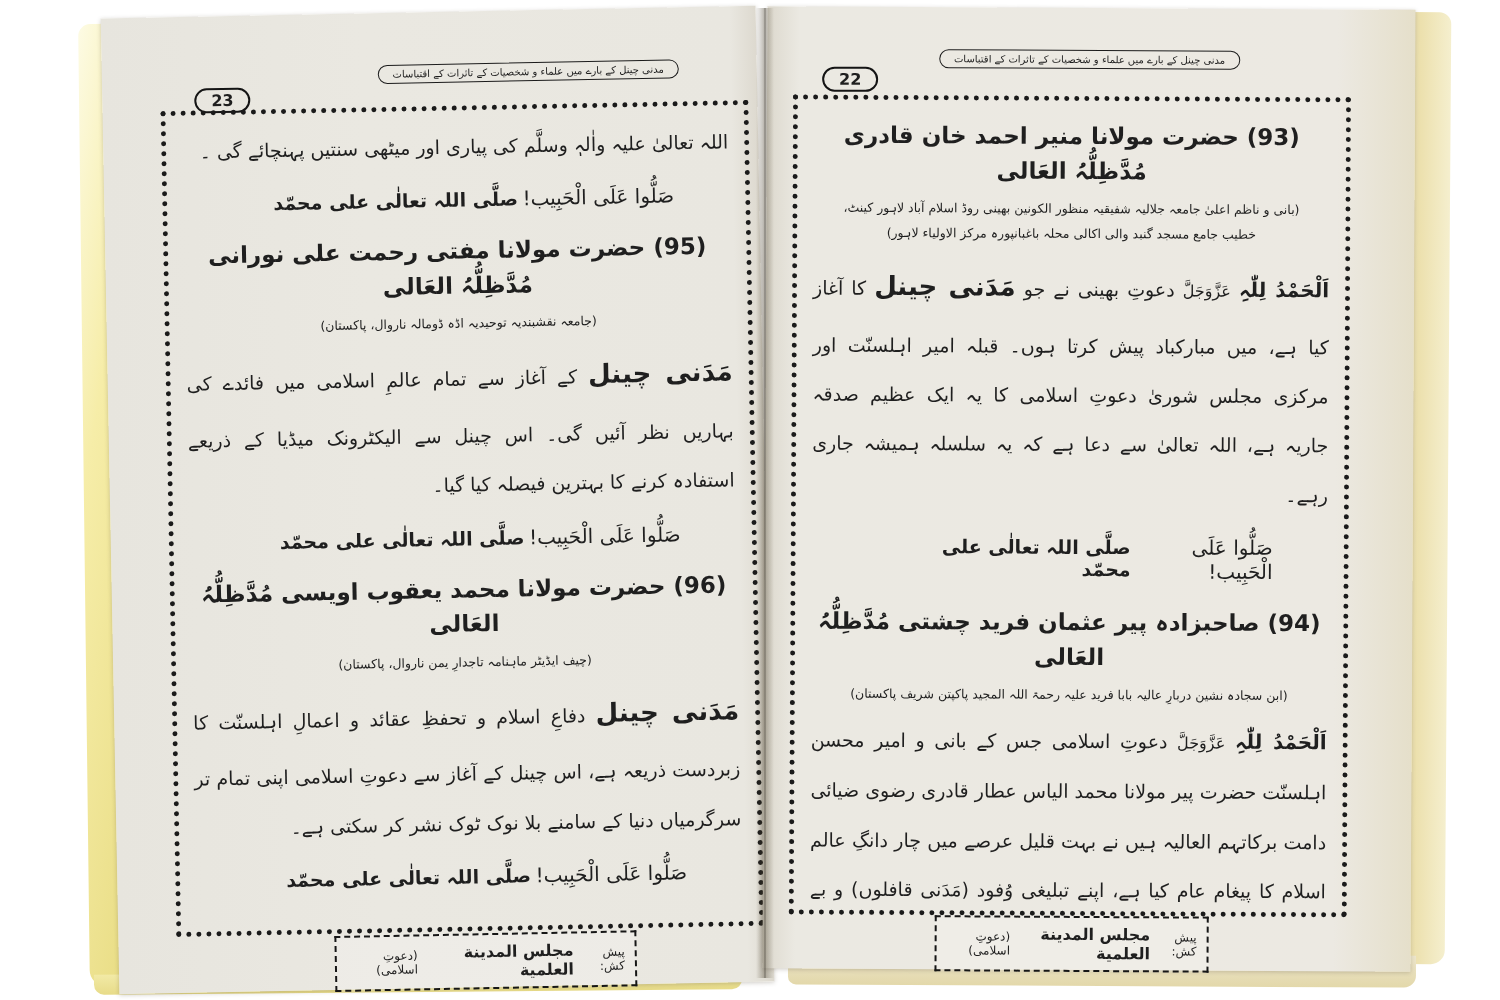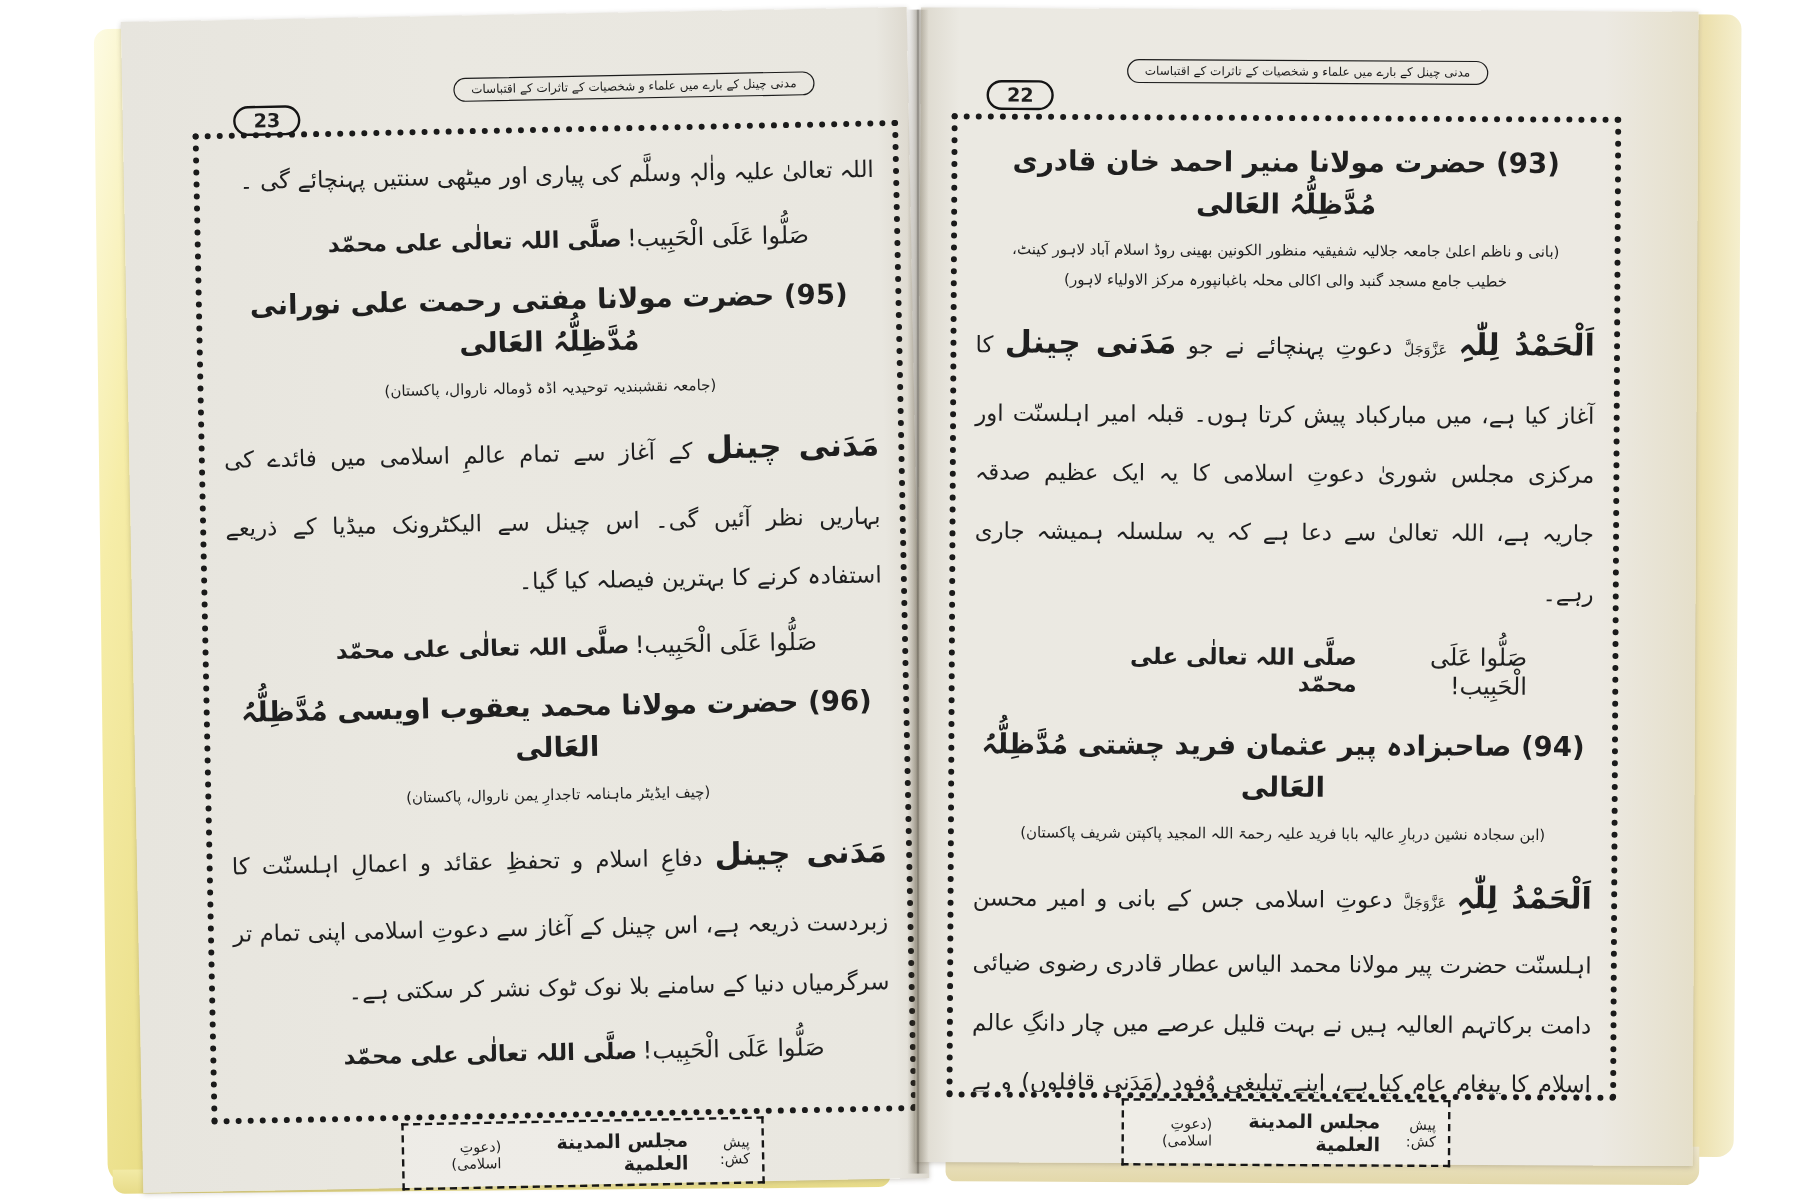--- a/index.html
+++ b/index.html
@@ -42,22 +42,22 @@
   .footerbox { position:absolute; border:2px dashed #161616; display:flex; direction:rtl;
     align-items:center; justify-content:center; gap:6px; padding:7px 10px; background:rgba(255,255,255,.2); }
   .f-prefix, .f-suffix { font-size:12px; }
   .f-name { font-size:16px; font-weight:bold; }
 
   
   .heading { text-align:center; font-weight:bold; font-size:23px; line-height:1.5; margin:10px 0 4px; }
   .sub { text-align:center; font-size:12.5px; line-height:2.0; margin:8px 12px; }
   .body { font-size:19px; line-height:2.6; text-align:justify; margin:4px 0; }
   .cont { text-align:right; }
-  .lead { font-size:25px; font-weight:bold; }
-  .azza { font-size:12px; }
+  .lead { font-size:20px; font-weight:bold; }
+  .azza { font-size:16px; }
   .big { font-size:26px; font-weight:bold; letter-spacing:1px; }
   .salute { display:flex; justify-content:space-between; align-items:baseline;
     padding:12px 55px 12px 90px; font-size:20px; }
   .s-right { font-size:20px; }
   .s-left { font-size:19px; font-weight:bold; }
 </style>
 </head>
 <body>
 
 <div class="stage">
@@ -120,21 +120,21 @@
     <div class="badge" style="left:55px; top:60px;">22</div>
 
     <div class="frame" style="left:26px; top:88px; width:558px; height:820px;">
       <div class="frame-inner">
 
         <h2 class="heading">(93) حضرت مولانا منیر احمد خان قادری مُدَّظِلُّہُ العَالی</h2>
         <p class="sub">(بانی و ناظم اعلیٰ جامعہ جلالیہ شفیقیہ منظور الکونین بھینی روڈ اسلام آباد لاہور کینٹ، خطیب جامع مسجد گنبد والی اکالی محلہ باغبانپورہ مرکز الاولیاء لاہور)</p>
         <p class="body">
           <span class="lead">اَلْحَمْدُ لِلّٰہِ</span>
           <span class="azza">عَزَّوَجَلَّ</span>
-          <span>دعوتِ پہنچائے نے جو</span>
+          <span>دعوتِ بھینی نے جو</span>
           <span class="big">مَدَنی چینل</span>
           <span>کا آغاز کیا ہے، میں مبارکباد پیش کرتا ہوں۔ قبلہ امیر اہلسنّت اور مرکزی مجلس شوریٰ دعوتِ اسلامی کا یہ ایک عظیم صدقہ جاریہ ہے، اللہ تعالیٰ سے دعا ہے کہ یہ سلسلہ ہمیشہ جاری رہے۔</span>
         </p>
 
         <div class="salute">
           <span class="s-right">صَلُّوا عَلَی الْحَبِیب!</span>
           <span class="s-left">صلَّی اللہ تعالٰی علی محمّد</span>
         </div>
 
         <h2 class="heading">(94) صاحبزادہ پیر عثمان فرید چشتی مُدَّظِلُّہُ العَالی</h2>

